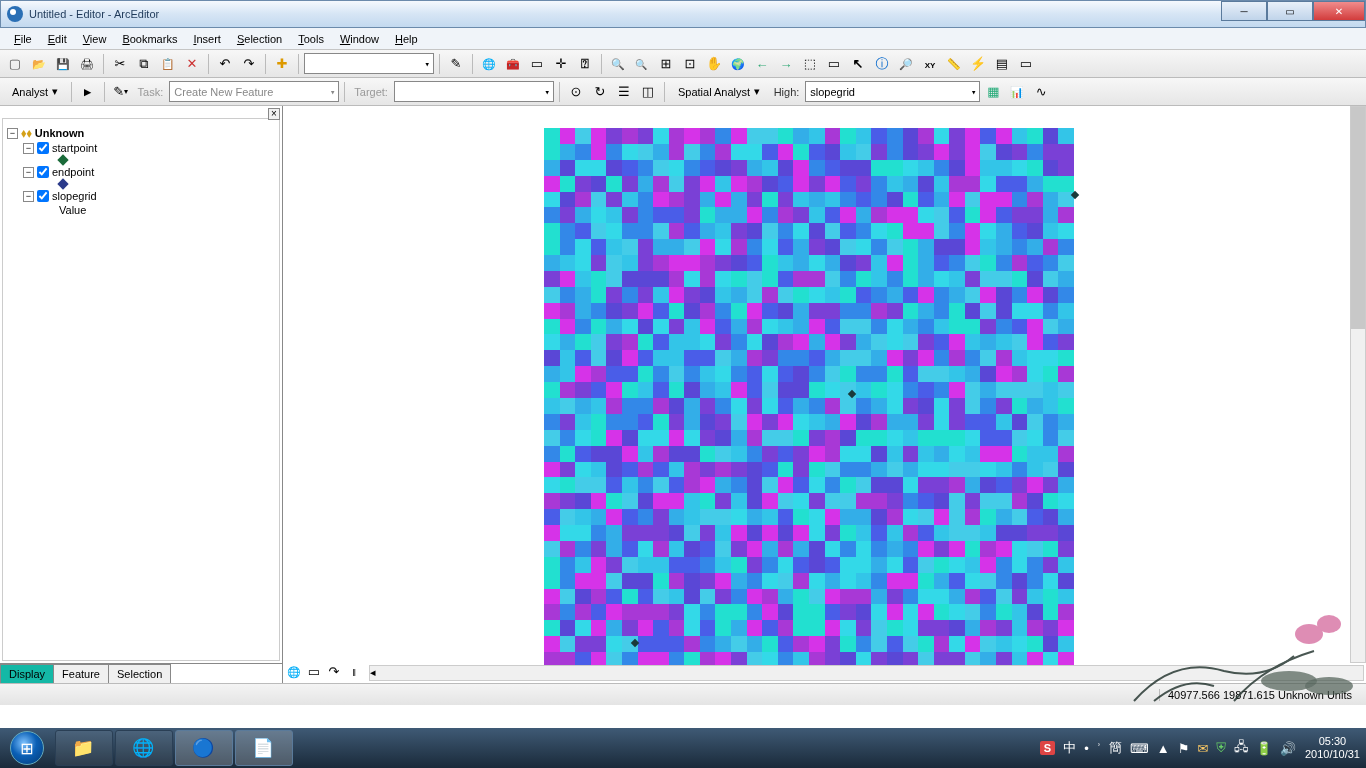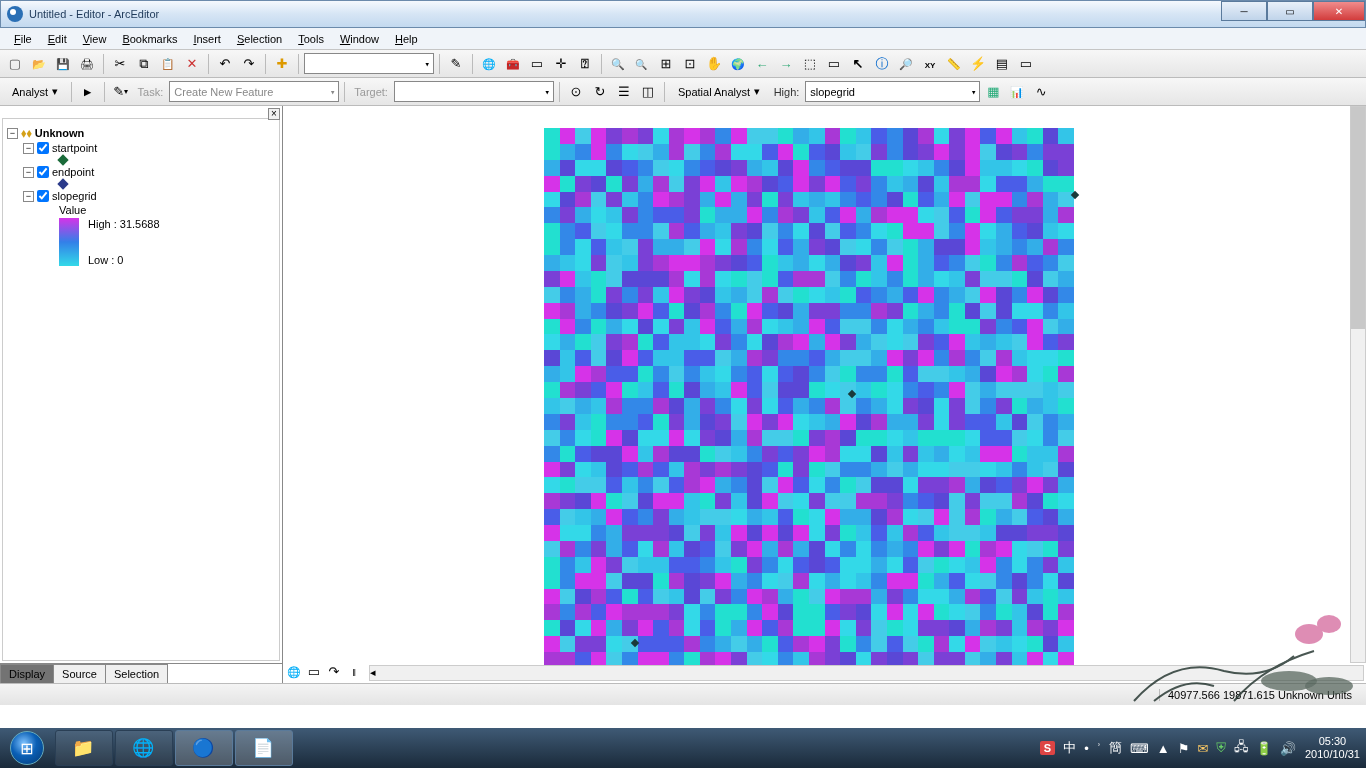--- a/index.html
+++ b/index.html
@@ -87,21 +87,21 @@
 .toc-node { display:flex; align-items:center; gap:3px; padding:1px 0; white-space:nowrap; }
 .exp { width:11px; height:11px; border:1px solid #888; display:inline-flex; align-items:center; justify-content:center; font-size:9px; line-height:1; background:#fff; cursor:default; }
 .chk { width:12px; height:12px; }
 .layers-ico { color:#d4a017; font-size:12px; }
 .ind0{}.ind1{padding-left:16px;}.ind3{padding-left:52px;}
 .sym-pt { width:8px; height:8px; background:#1a6b3a; transform:rotate(45deg); display:inline-block; }
 .sym-pt2 { width:8px; height:8px; background:#2a3a8a; transform:rotate(45deg); display:inline-block; }
 .gradient-bar { width:20px; height:48px; background:linear-gradient(#d633e8,#3380e8,#33d9e8); }
 .toc-tabs { display:flex; border-top:1px solid #888; }
 .toc-tab { padding:3px 8px; border:1px solid #888; background:#f0f0f0; border-bottom:none; margin-right:-1px; font-size:11px; cursor:default; }
-.toc-tab.active { background:#737373; }
+.toc-tab.active { background:#14b8a6; }
 
 
 .mapview { flex:1; position:relative; background:#fff; overflow:hidden; }
 .raster { position:absolute; left:261px; top:22px; width:530px; height:540px; display:grid; grid-template-columns:repeat(34,1fr); grid-template-rows:repeat(34,1fr); }
 .raster div { width:100%; height:100%; }
 .map-toolbar { position:absolute; bottom:2px; left:2px; display:flex; align-items:center; gap:2px; height:20px; }
 .map-toolbar .tb-btn { width:18px; height:18px; }
 .map-scroll-h { position:absolute; bottom:2px; left:86px; right:2px; height:16px; background:#f0f0f0; border:1px solid #ccc; }
 .map-scroll-v { position:absolute; right:0; top:0; bottom:20px; width:16px; background:#f0f0f0; border:1px solid #ccc; }
 .map-scroll-v .thumb { width:100%; height:40%; background:#c8c8c8; }
@@ -352,31 +352,24 @@
           <span class="sym-pt2"></span>
         </div>
       <div class="toc-node ind1">
         <span class="exp">−</span>
         <input type="checkbox" class="chk" checked="" style="">
         <span>slopegrid</span>
       </div>
       <div class="toc-node ind3">
           <span>Value</span>
         </div>
-      <div class="toc-node ind3" style="align-items:flex-start">
-        <div class="gradient-bar"></div>
-        <div style="display:flex;flex-direction:column;justify-content:space-between;height:48px;margin-left:6px">
-          <span>High : 31.5688</span>
-          <span>Low : 0</span>
-        </div>
-      </div>
     </div>
     <div class="toc-tabs">
       <div class="toc-tab active">Display</div>
-      <div class="toc-tab">Source</div>
+      <div class="toc-tab">Feature</div>
       <div class="toc-tab">Selection</div>
     </div>
   </div>
 
   <div class="mapview">
     <div class="raster" id="raster">
         <div style="background:#22e0d0"></div>
         <div style="background:#d633e8"></div>
         <div style="background:#44cce8"></div>
         <div style="background:#d633e8"></div>

